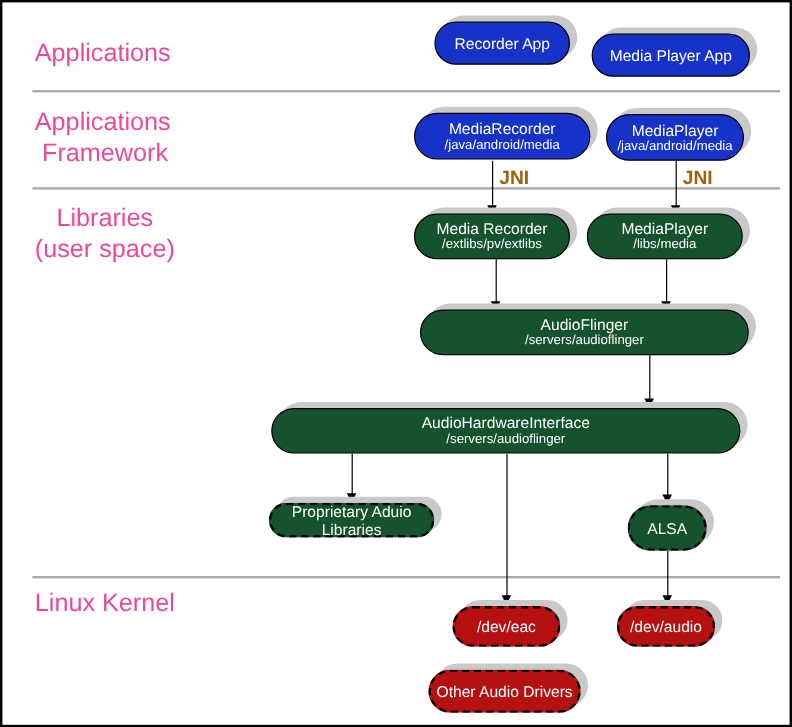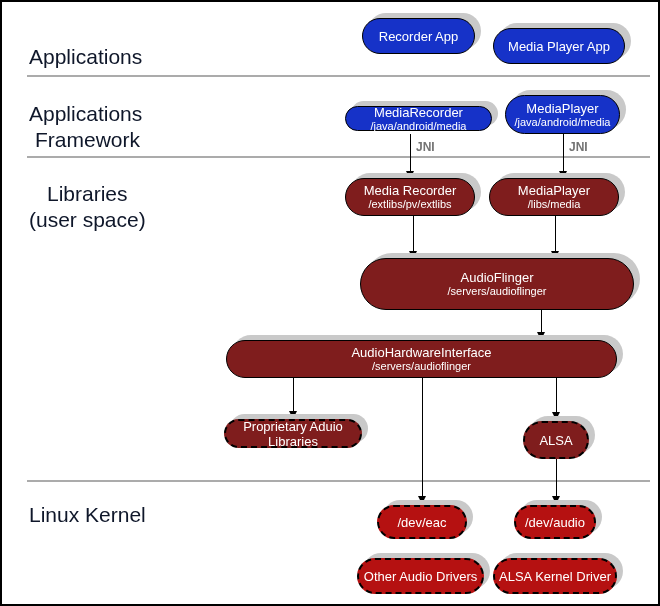--- a/index.html
+++ b/index.html
@@ -1,40 +1,40 @@
 <!DOCTYPE html>
 <html><head>
 <meta charset="utf-8">
 <style>
   html,body{margin:0;padding:0;background:#fff;}
   .canvas{
     position:relative;width:660px;height:606px;box-sizing:border-box;
     background:#ffffff;border:2px solid #000;overflow:hidden;
     font-family:"Liberation Sans",sans-serif;
   }
-  .seclabel{position:absolute;color:#0f172a;font-size:21px;white-space:nowrap;margin-top:12px;}
+  .seclabel{position:absolute;color:#ec4899;font-size:21px;white-space:nowrap;}
   .sep{position:absolute;left:25px;width:623px;height:2px;background:#ababab;}
   .pill{
     position:absolute;box-sizing:border-box;border:1px solid #000;border-radius:50px;
     display:flex;flex-direction:column;justify-content:center;align-items:center;
     color:#fff;text-align:right;box-shadow:6px -5px 0 0 #c9c9c9;
   }
   .pill.blue{background:#1632c8;}
-  .pill.green{background:#7f1d1d;}
+  .pill.green{background:#14532d;}
   .pill.red{background:#b51111;}
   .pill.dashed{border:2px dashed #000;}
   .pill-title{font-size:13px;line-height:15px;white-space:nowrap;}
   .pill-sub{font-size:11px;line-height:13px;white-space:nowrap;}
   .vline{position:absolute;width:1px;background:#000;}
   .ahead{
     position:absolute;width:0;height:0;
     border-left:4px solid transparent;border-right:4px solid transparent;
     border-top:8px solid #000;
   }
-  .jni{position:absolute;font-size:12px;font-weight:bold;color:#737373;}
+  .jni{position:absolute;font-size:16px;font-weight:bold;color:#a16207;}
 </style>
 </head>
 <body>
 
 <div class="canvas">
 
   <div class="seclabel" style="left:27px;top:31px">Applications</div>
   <div class="seclabel" style="left:27px;top:88px">Applications</div>
   <div class="seclabel" style="left:33px;top:114px">Framework</div>
   <div class="seclabel" style="left:45px;top:168px">Libraries</div>
@@ -71,39 +71,39 @@
   <div class="jni" style="left:414px;top:138px">JNI</div>
   <div class="jni" style="left:567px;top:138px">JNI</div>
 
   <div class="pill blue" style="left:360px;top:16px;width:113px;height:36px">
     <div class="pill-title">Recorder App</div>
   </div>
   <div class="pill blue" style="left:491px;top:26px;width:132px;height:36px">
     <div class="pill-title">Media Player App</div>
   </div>
 
-  <div class="pill blue" style="left:343px;top:104px;width:147px;height:25px">
+  <div class="pill blue" style="left:343px;top:92px;width:147px;height:39px">
     <div class="pill-title">MediaRecorder</div>
     <div class="pill-sub">/java/android/media</div>
   </div>
   <div class="pill blue" style="left:503px;top:93px;width:115px;height:39px">
     <div class="pill-title">MediaPlayer</div>
     <div class="pill-sub">/java/android/media</div>
   </div>
 
   <div class="pill green" style="left:343px;top:176px;width:130px;height:38px">
     <div class="pill-title">Media Recorder</div>
     <div class="pill-sub">/extlibs/pv/extlibs</div>
   </div>
   <div class="pill green" style="left:487px;top:176px;width:130px;height:38px">
     <div class="pill-title">MediaPlayer</div>
     <div class="pill-sub">/libs/media</div>
   </div>
 
-  <div class="pill green" style="left:358px;top:256px;width:274px;height:52px">
+  <div class="pill green" style="left:348px;top:256px;width:274px;height:38px">
     <div class="pill-title">AudioFlinger</div>
     <div class="pill-sub">/servers/audioflinger</div>
   </div>
 
   <div class="pill green" style="left:224px;top:338px;width:391px;height:38px">
     <div class="pill-title">AudioHardwareInterface</div>
     <div class="pill-sub">/servers/audioflinger</div>
   </div>
 
   <div class="pill green dashed" style="left:222px;top:417px;width:138px;height:29px">
@@ -116,17 +116,14 @@
 
   <div class="pill red dashed" style="left:512px;top:503px;width:82px;height:34px">
     <div class="pill-title">/dev/audio</div>
   </div>
   <div class="pill red dashed" style="left:375px;top:503px;width:90px;height:34px">
     <div class="pill-title">/dev/eac</div>
   </div>
   <div class="pill red dashed" style="left:355px;top:556px;width:127px;height:36px">
     <div class="pill-title">Other Audio Drivers</div>
   </div>
-  <div class="pill red dashed" style="left:491px;top:556px;width:124px;height:36px">
-    <div class="pill-title">ALSA Kernel Driver</div>
-  </div>
 
 </div>
 
 </body></html>

